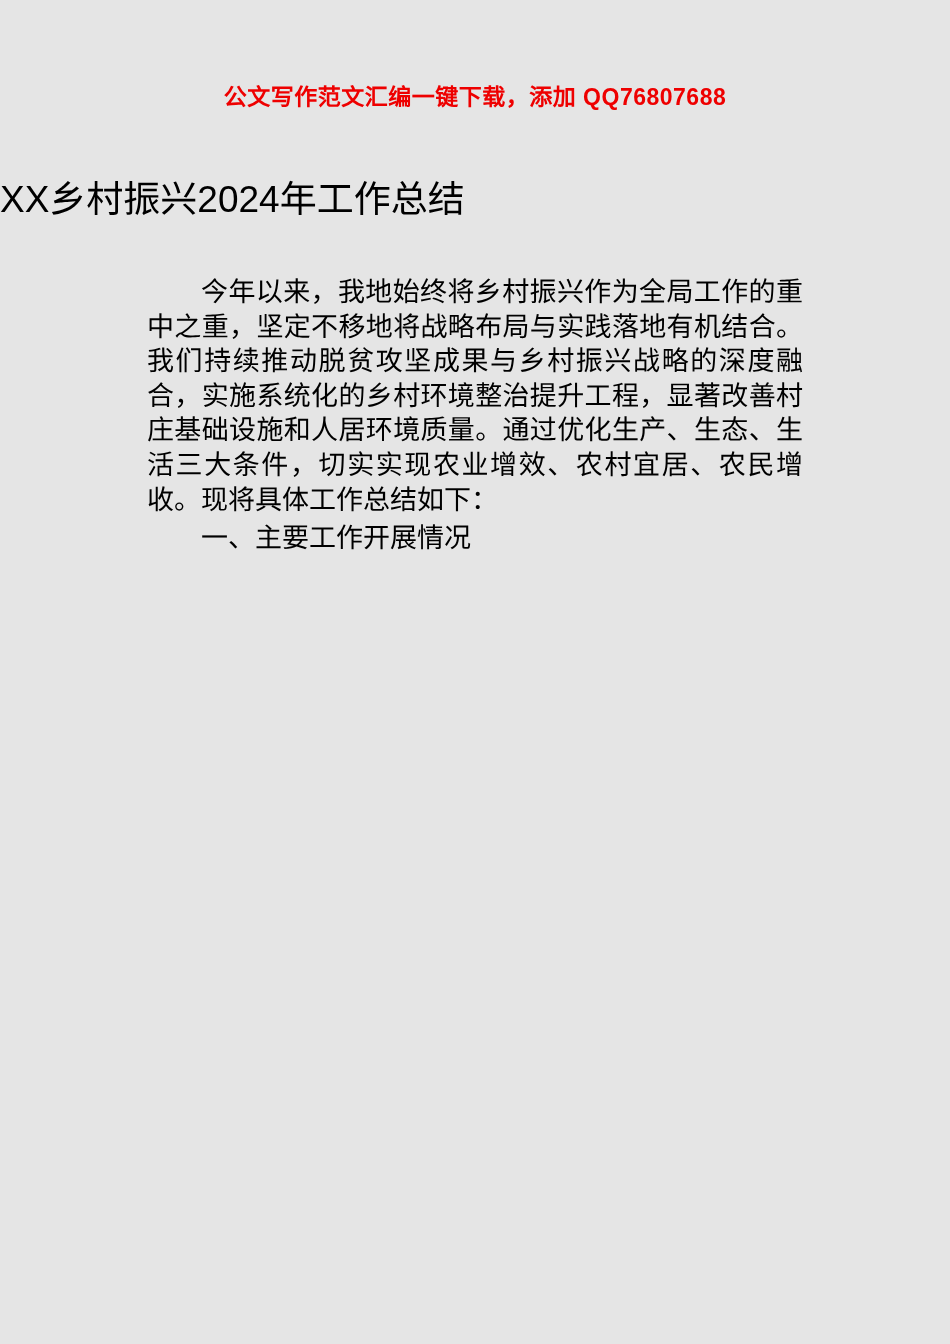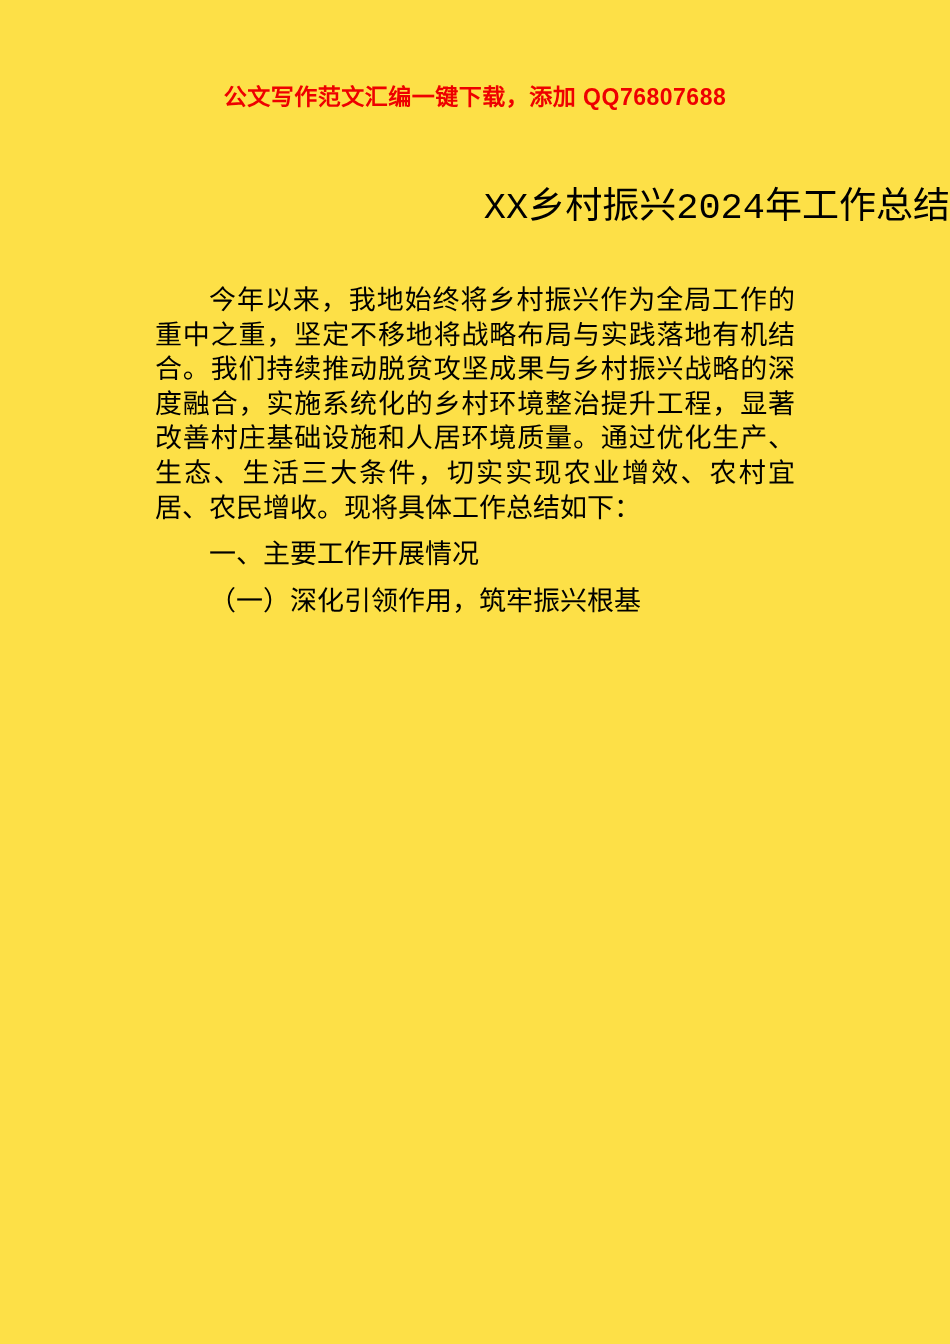--- a/index.html
+++ b/index.html
@@ -22,51 +22,50 @@
     width: 100%;
     text-align: center;
     font-family: "Liberation Sans", "DejaVu Sans", sans-serif;
     font-size: 23px;
     font-weight: 600;
     letter-spacing: 0.5px;
     line-height: 28px;
   }
   .doc-title {
     position: absolute;
-    top: 186px;
+    top: 178px;
     left: 0;
     width: 100%;
-    text-align: right;
-    font-family: Liberation Mono, monospace;
+    text-align: left;
+    font-family: Liberation Sans, sans-serif;
     font-size: 37px;
     font-weight: 500;
     line-height: 44px;
   }
   .doc-body {
     position: absolute;
     top: 271px;
     left: 143px;
     width: 664px;
     font-family: "Liberation Serif", "DejaVu Serif", serif;
     font-size: 27px;
     line-height: 34.6px;
     text-align: justify;
   }
   .doc-body p {
-    margin: 12px;
+    margin: 4px;
     padding: 0;
     text-indent: 2em;
   }
 </style>
 </head>
 <body>
 
-<div class="page" style="background: #fde047; color: rgb(0, 0, 0);">
+<div class="page" style="background: #e5e5e5; color: rgb(0, 0, 0);">
   <div class="promo" style="color: rgb(238, 0, 0);">公文写作范文汇编一键下载，添加 QQ76807688</div>
 
   <div class="doc-title">XX乡村振兴2024年工作总结</div>
 
   <div class="doc-body">
       <p>今年以来，我地始终将乡村振兴作为全局工作的重中之重，坚定不移地将战略布局与实践落地有机结合。我们持续推动脱贫攻坚成果与乡村振兴战略的深度融合，实施系统化的乡村环境整治提升工程，显著改善村庄基础设施和人居环境质量。通过优化生产、生态、生活三大条件，切实实现农业增效、农村宜居、农民增收。现将具体工作总结如下：</p>
       <p>一、主要工作开展情况</p>
-      <p>（一）深化引领作用，筑牢振兴根基</p>
     </div>
 </div>
 
 </body></html>

